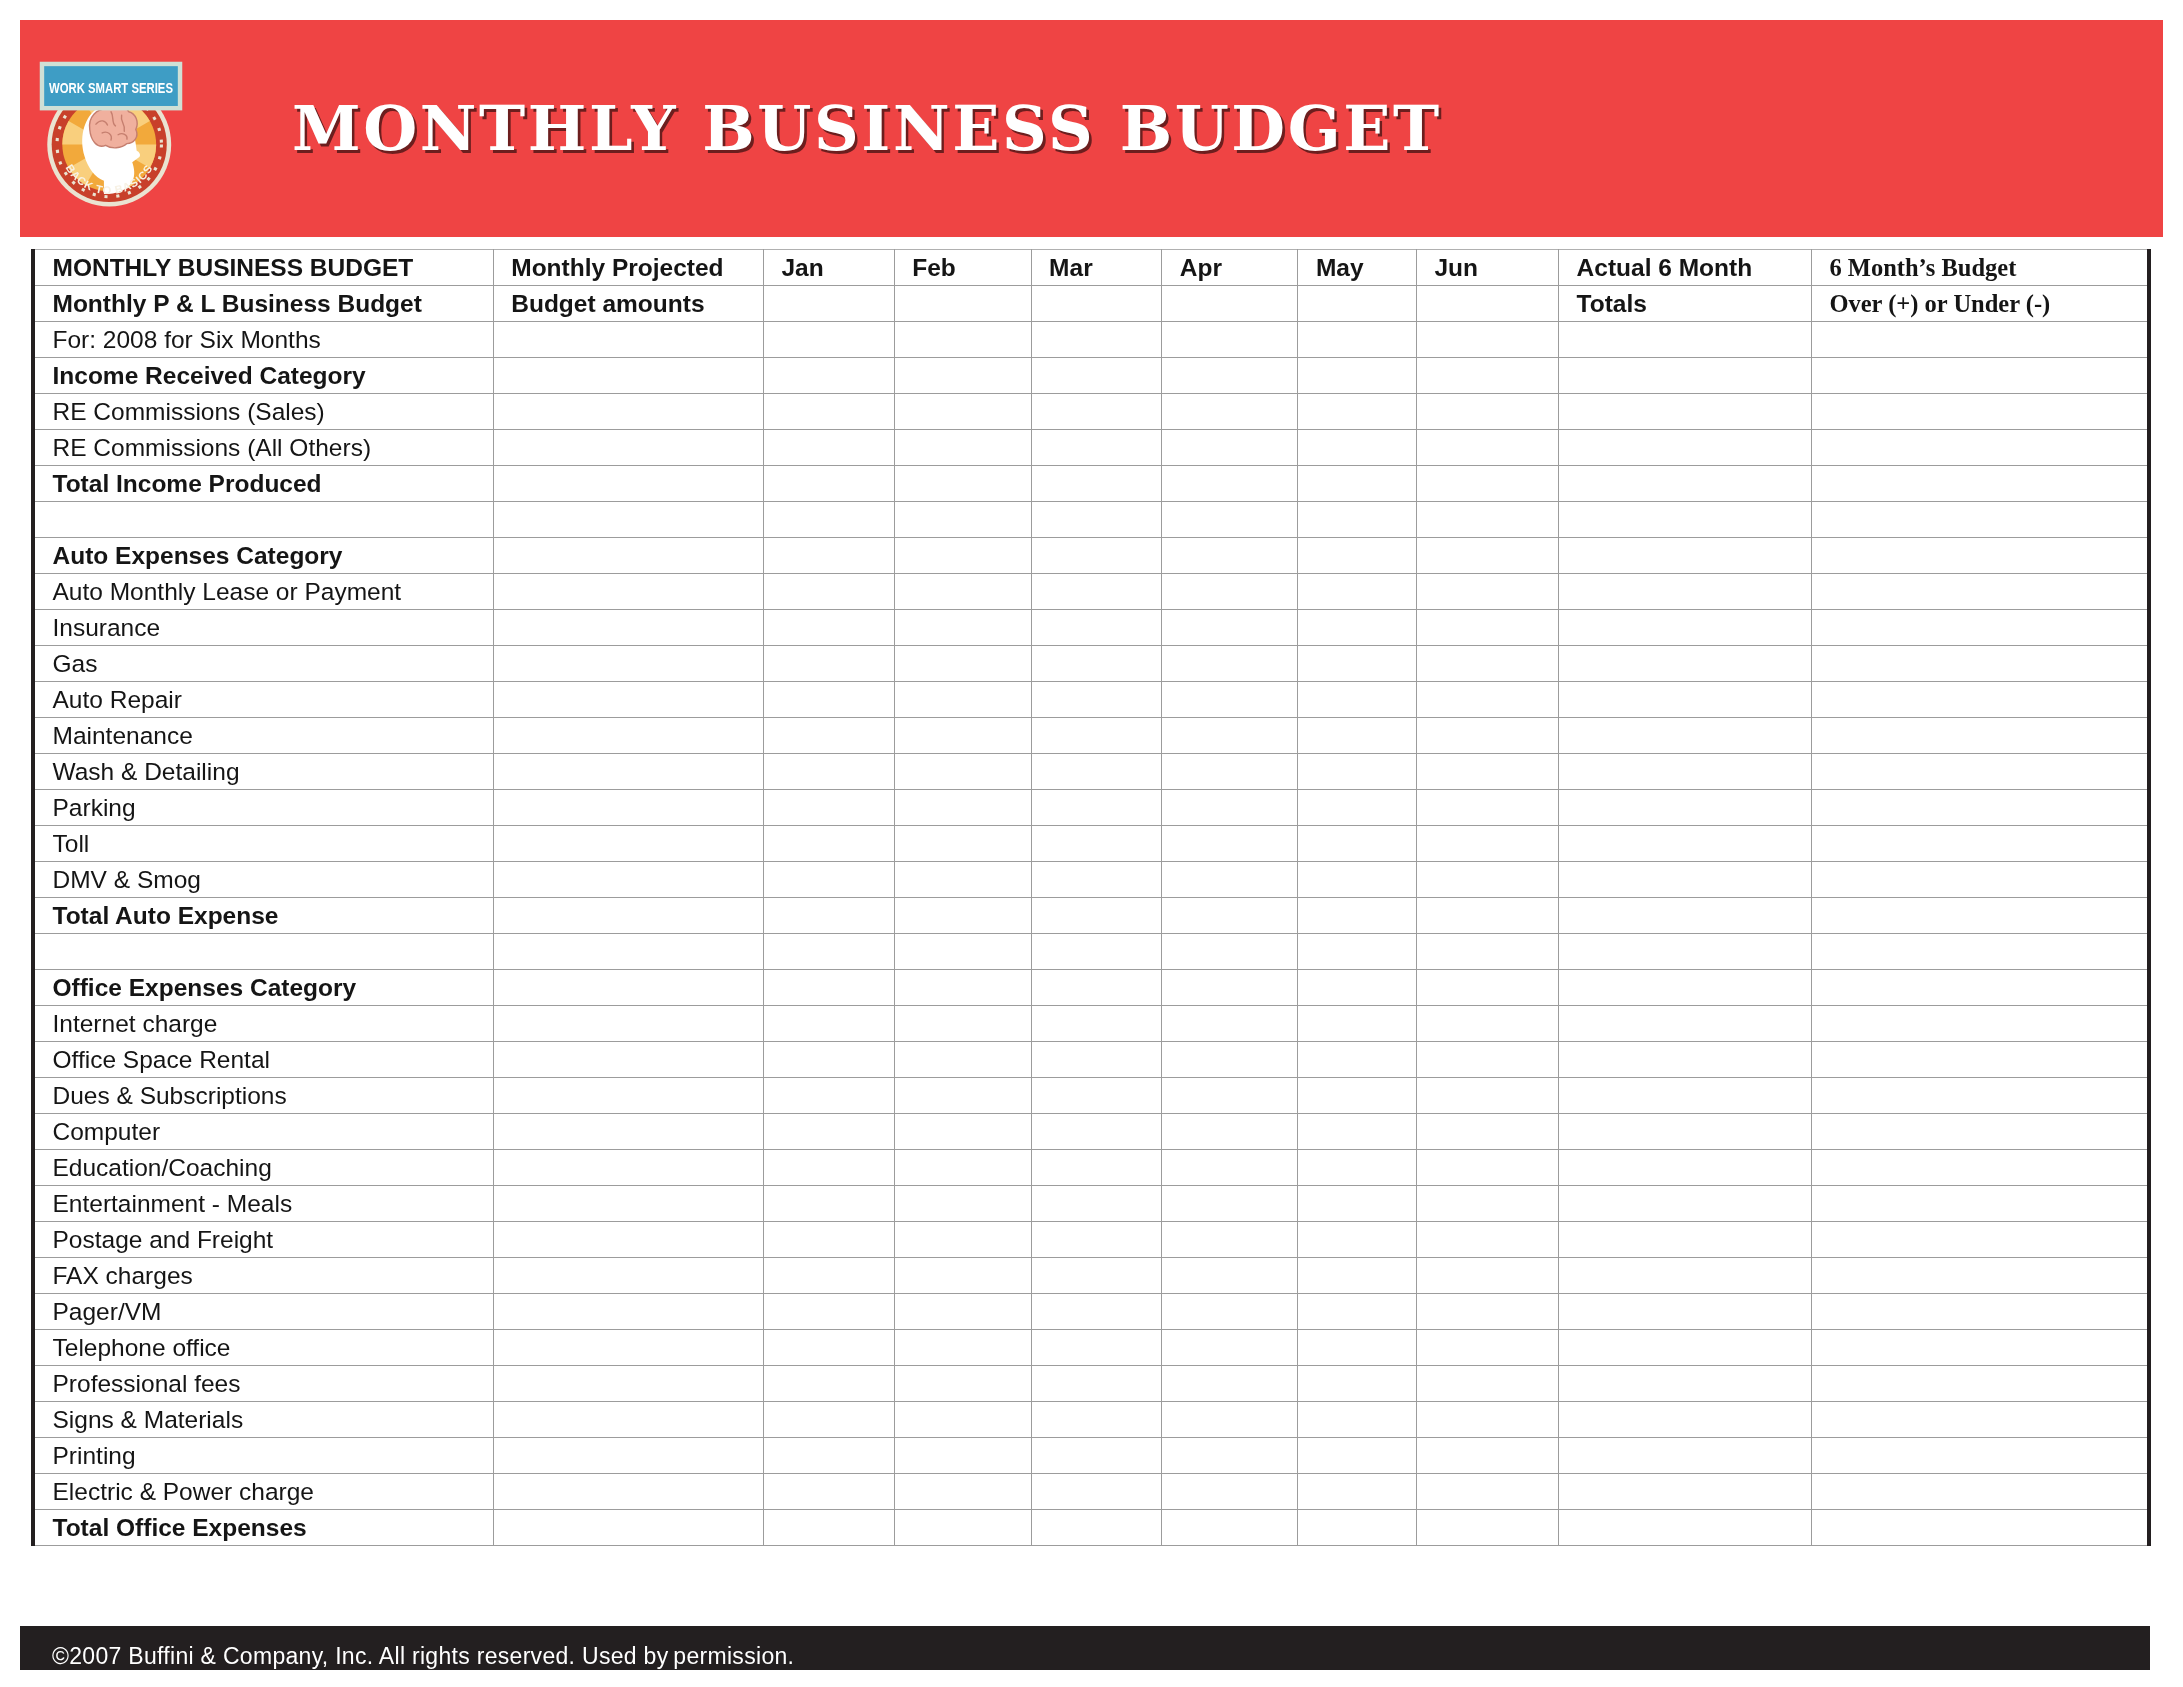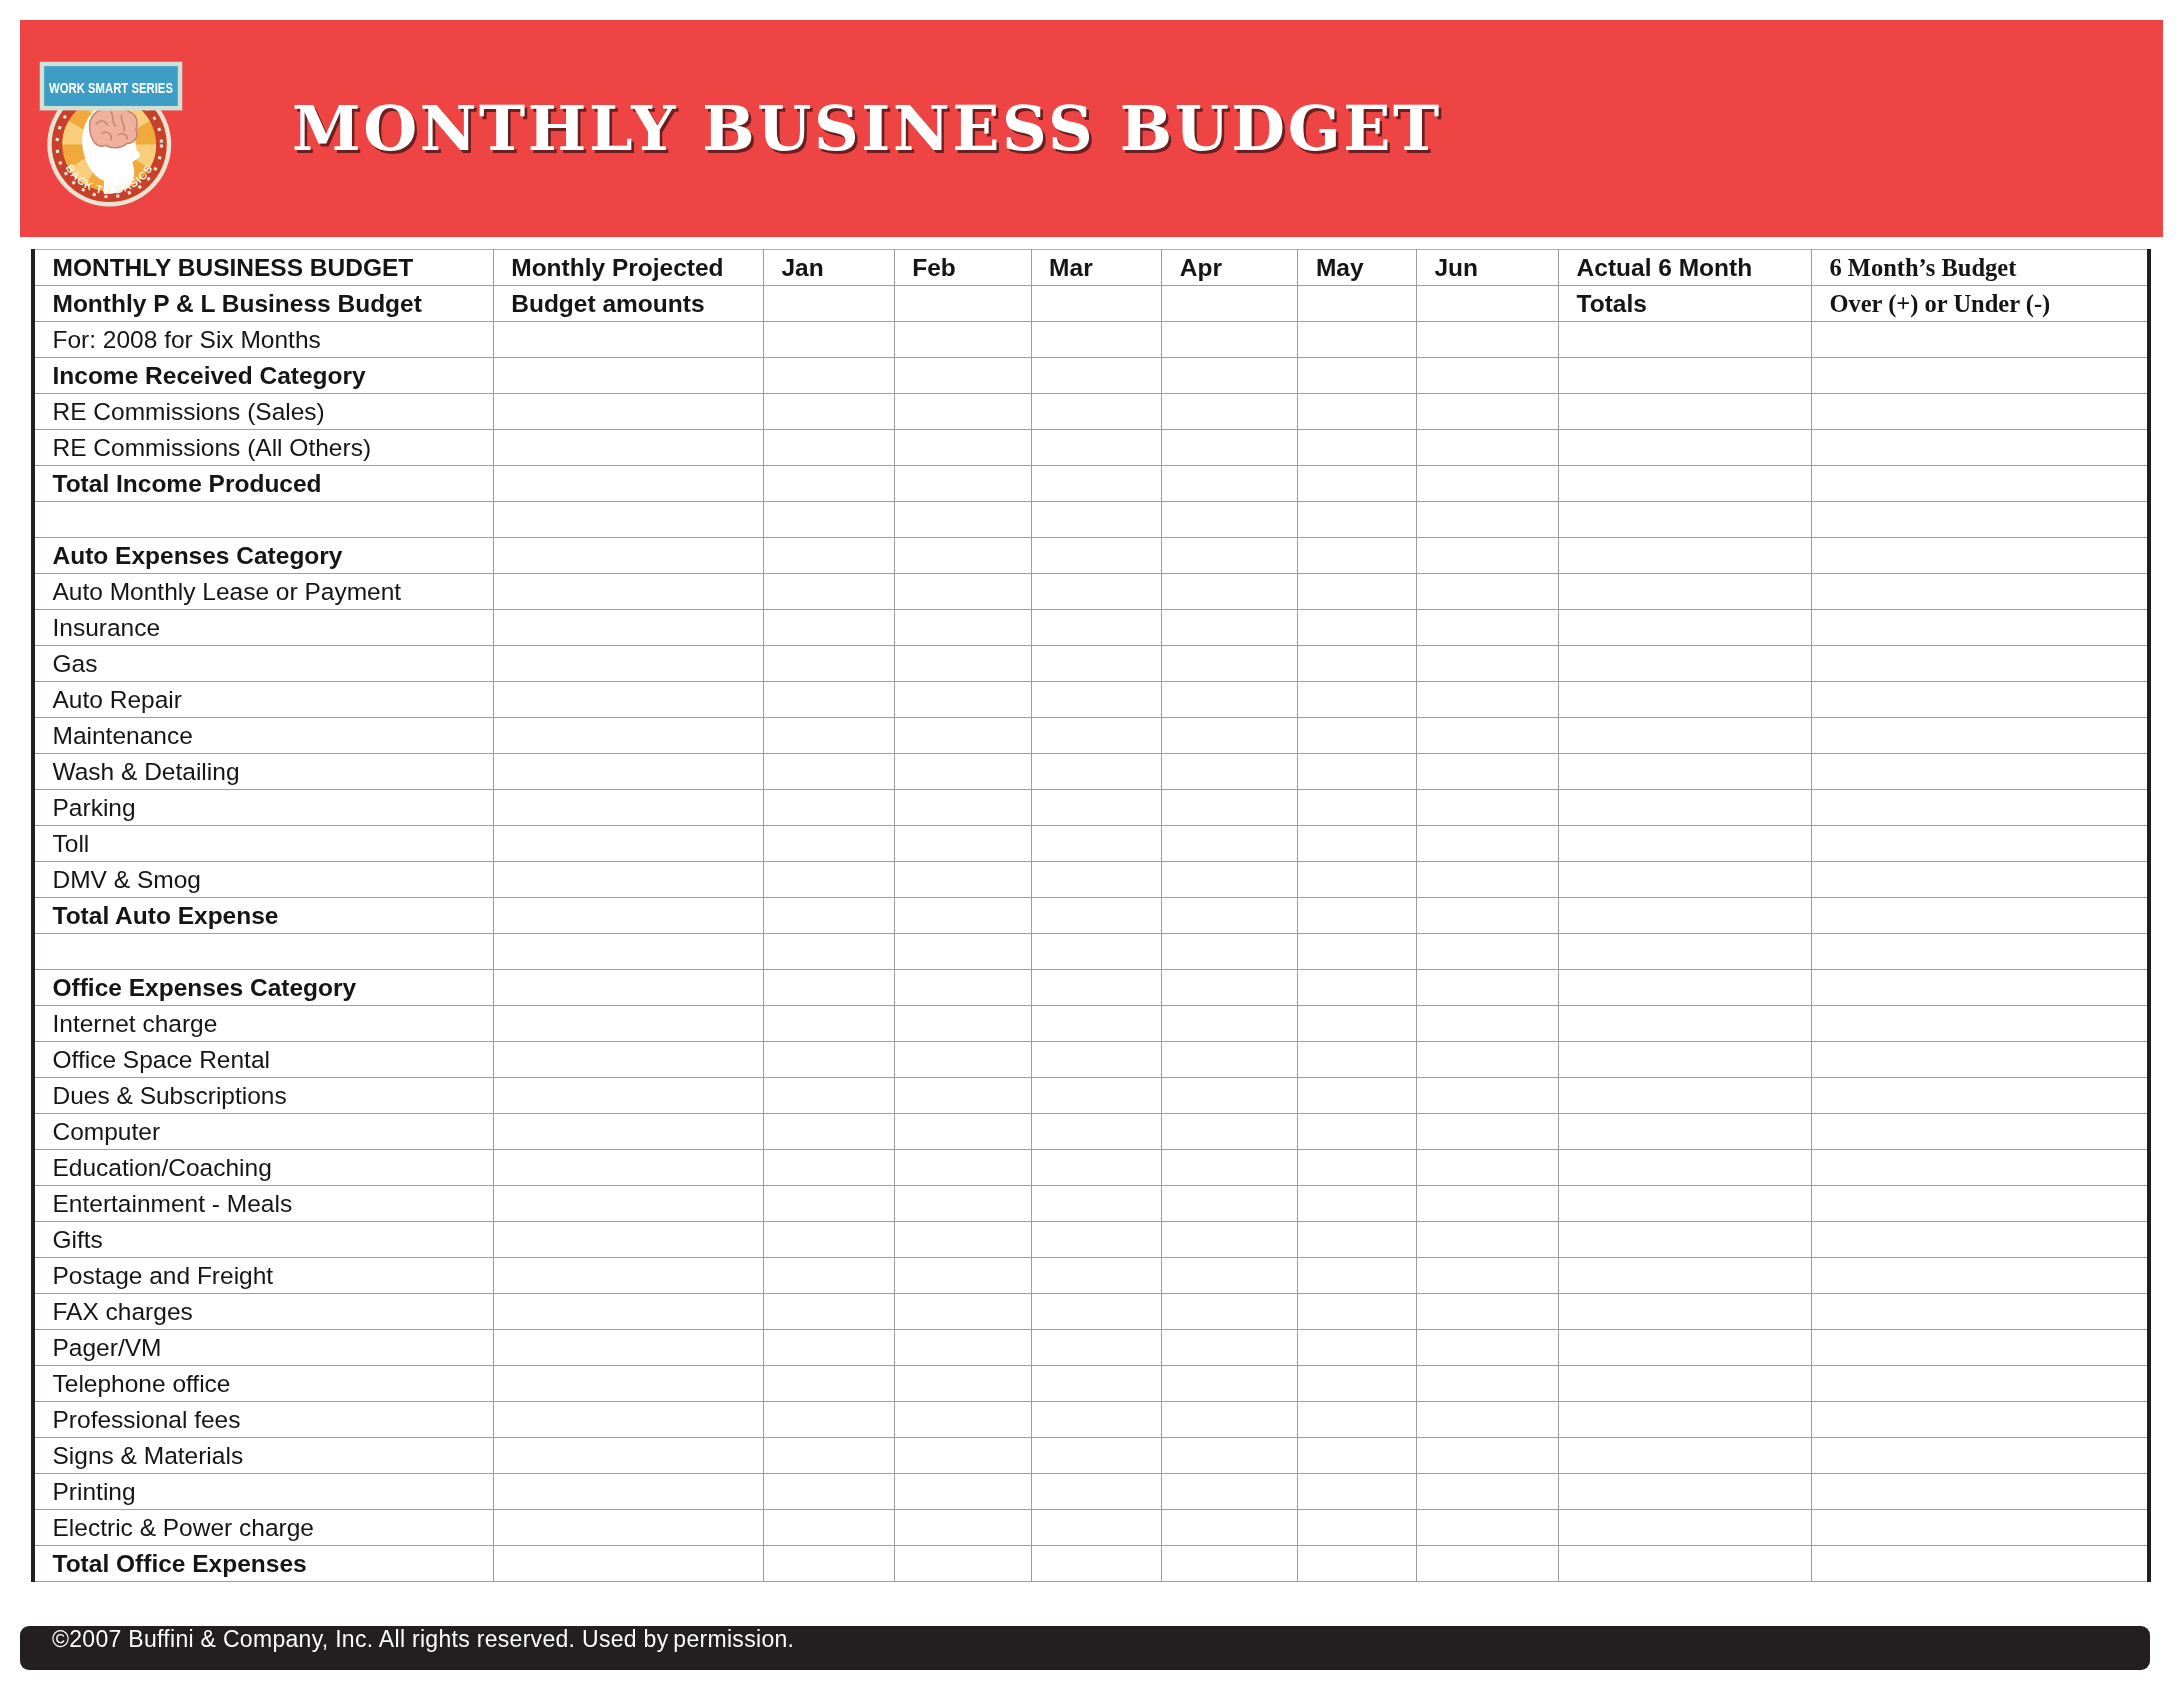--- a/index.html
+++ b/index.html
@@ -67,24 +67,23 @@
   table.budget td:last-child { border-right: none; font-family: Liberation Serif, serif; }
   table.budget tr.bold td { font-weight: bold; }
 
   
   .footer-bar {
     position: absolute;
     left: 20px; top: 1626px;
     width: 2130px; height: 44px;
     background: #231f20;
     display: flex;
-    align-items: flex-start;
+    align-items: flex-end;
     box-sizing: border-box;
     padding-left: 32px;
-    border-radius: 9px;
   }
   .footer-bar span {
     color: #ffffff;
     font-size: 23px;
     letter-spacing: 0.3px;
   }
 </style>
 </head>
 <body>
 
@@ -479,32 +478,20 @@
             <td></td>
             <td></td>
             <td></td>
             <td></td>
             <td></td>
             <td></td>
             <td></td>
             <td></td>
           </tr>
           <tr>
-            <td>Gifts</td>
-            <td></td>
-            <td></td>
-            <td></td>
-            <td></td>
-            <td></td>
-            <td></td>
-            <td></td>
-            <td></td>
-            <td></td>
-          </tr>
-          <tr>
             <td>Postage and Freight</td>
             <td></td>
             <td></td>
             <td></td>
             <td></td>
             <td></td>
             <td></td>
             <td></td>
             <td></td>
             <td></td>

